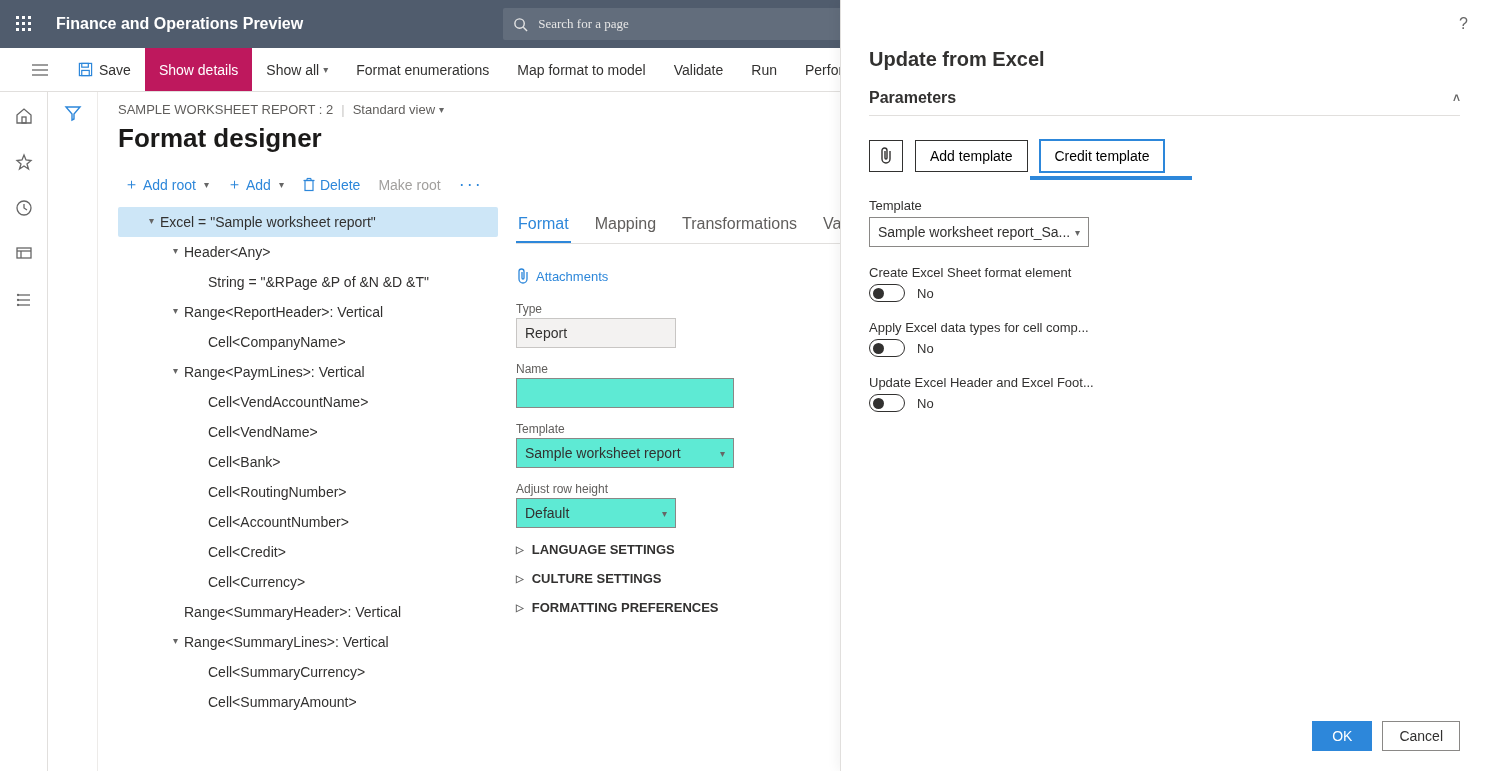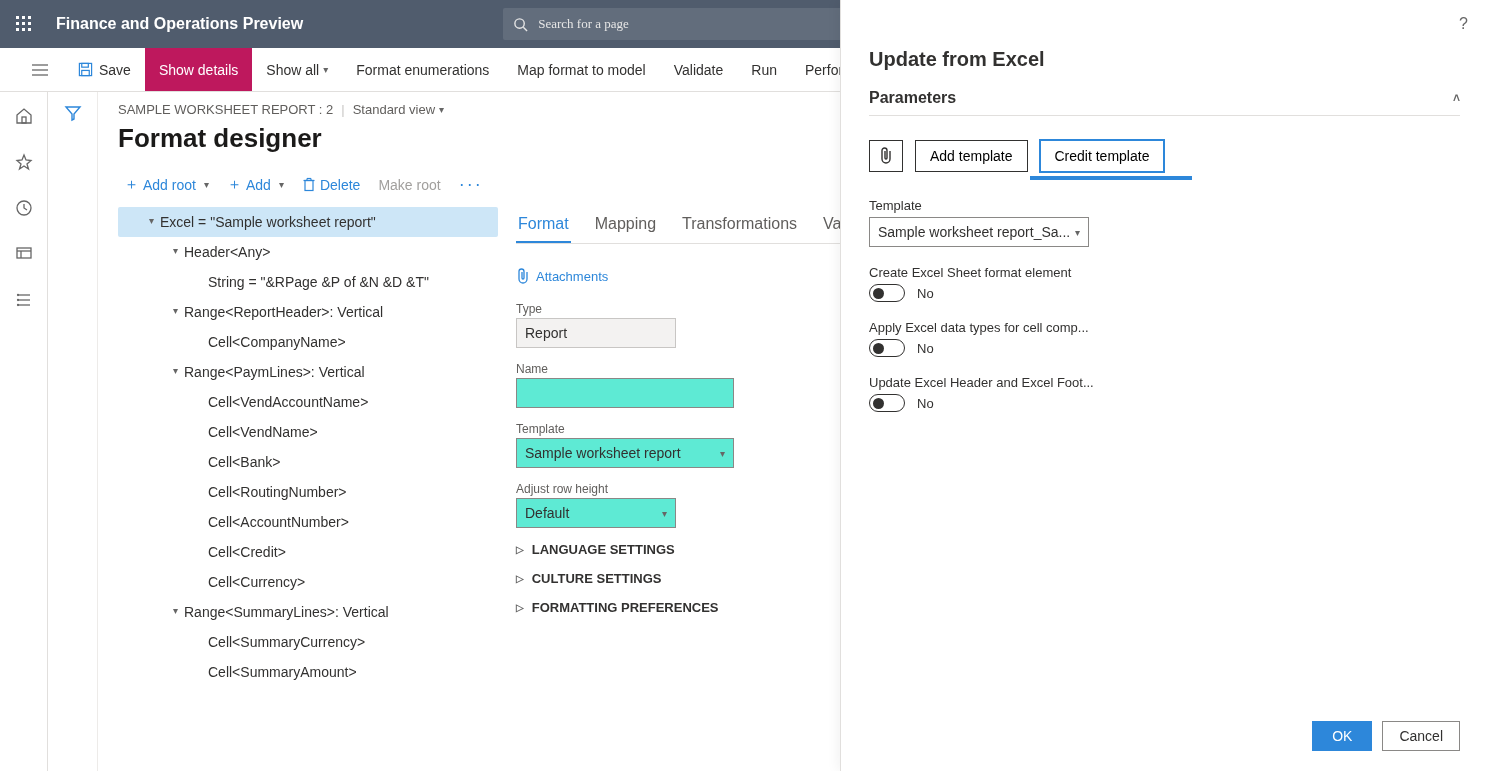--- a/index.html
+++ b/index.html
@@ -425,20 +425,24 @@
               </div>
               <div class="tree-row ind-3">
                 <span class="exp"></span>
                 <span class="label">Cell&lt;Credit&gt;</span>
               </div>
               <div class="tree-row ind-3">
                 <span class="exp"></span>
                 <span class="label">Cell&lt;Currency&gt;</span>
               </div>
               <div class="tree-row ind-2">
+                <span class="exp"></span>
+                <span class="label">Range&lt;SummaryHeader&gt;: Vertical</span>
+              </div>
+              <div class="tree-row ind-2">
                 <span class="exp" style="transform: rotate(180deg);">▴</span>
                 <span class="label">Range&lt;SummaryLines&gt;: Vertical</span>
               </div>
               <div class="tree-row ind-3">
                 <span class="exp"></span>
                 <span class="label">Cell&lt;SummaryCurrency&gt;</span>
               </div>
               <div class="tree-row ind-3">
                 <span class="exp"></span>
                 <span class="label">Cell&lt;SummaryAmount&gt;</span>

